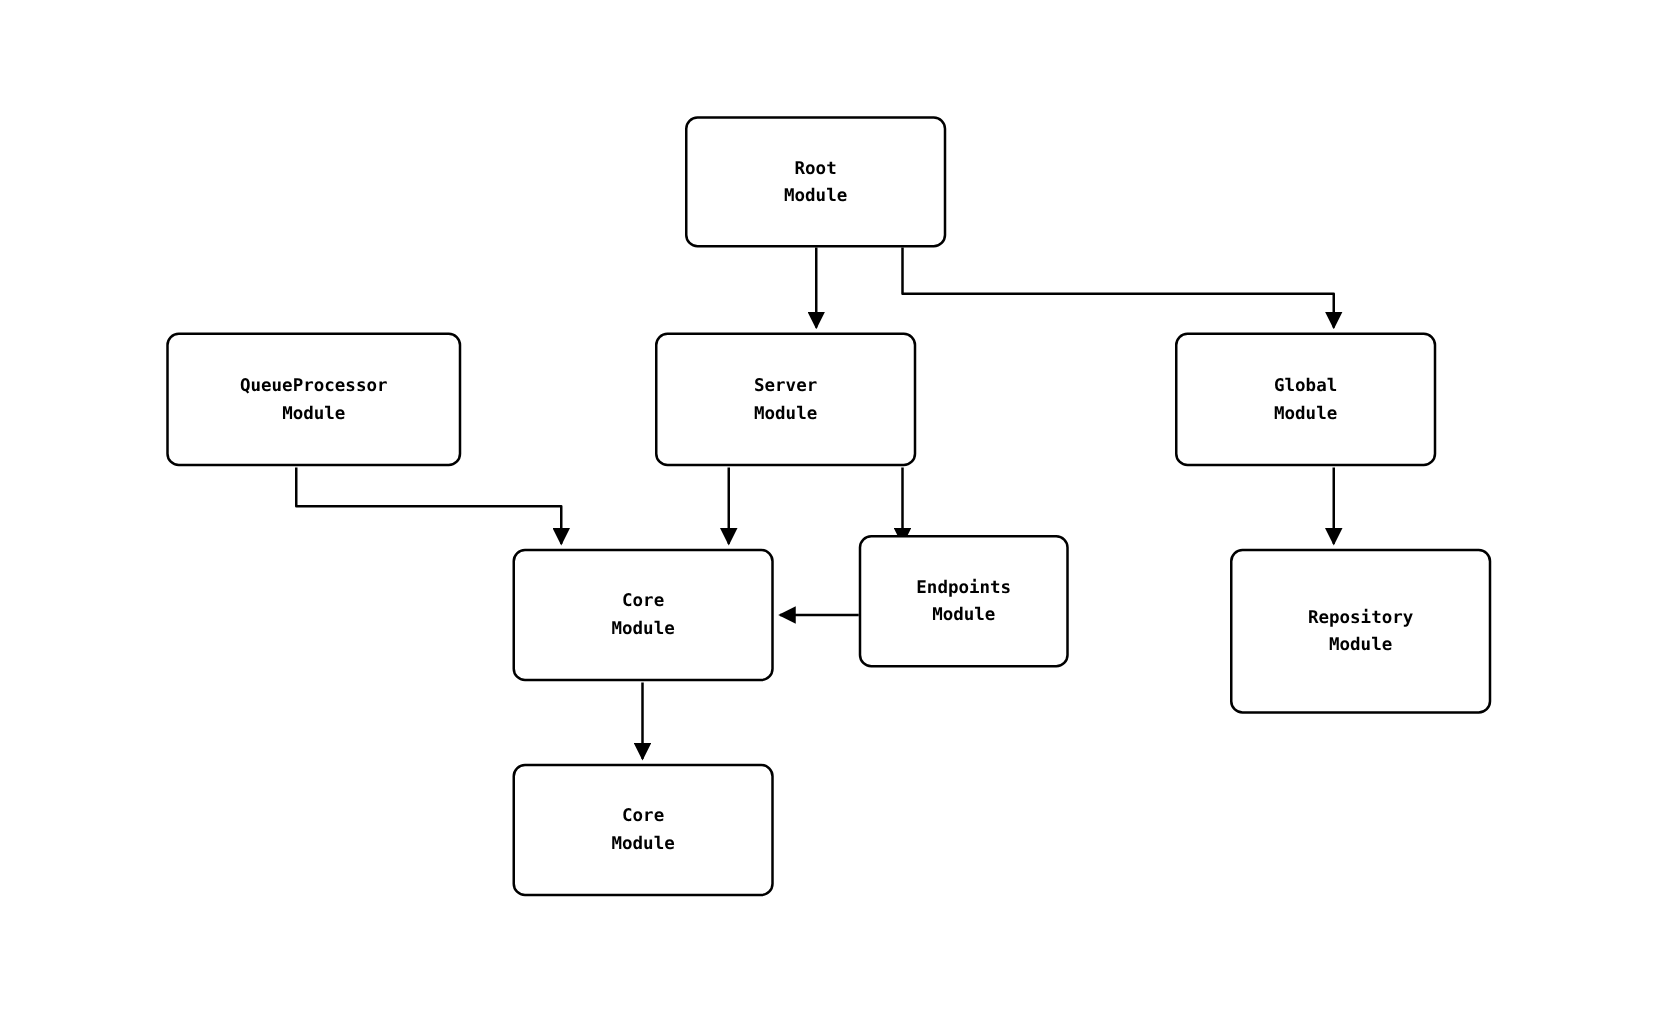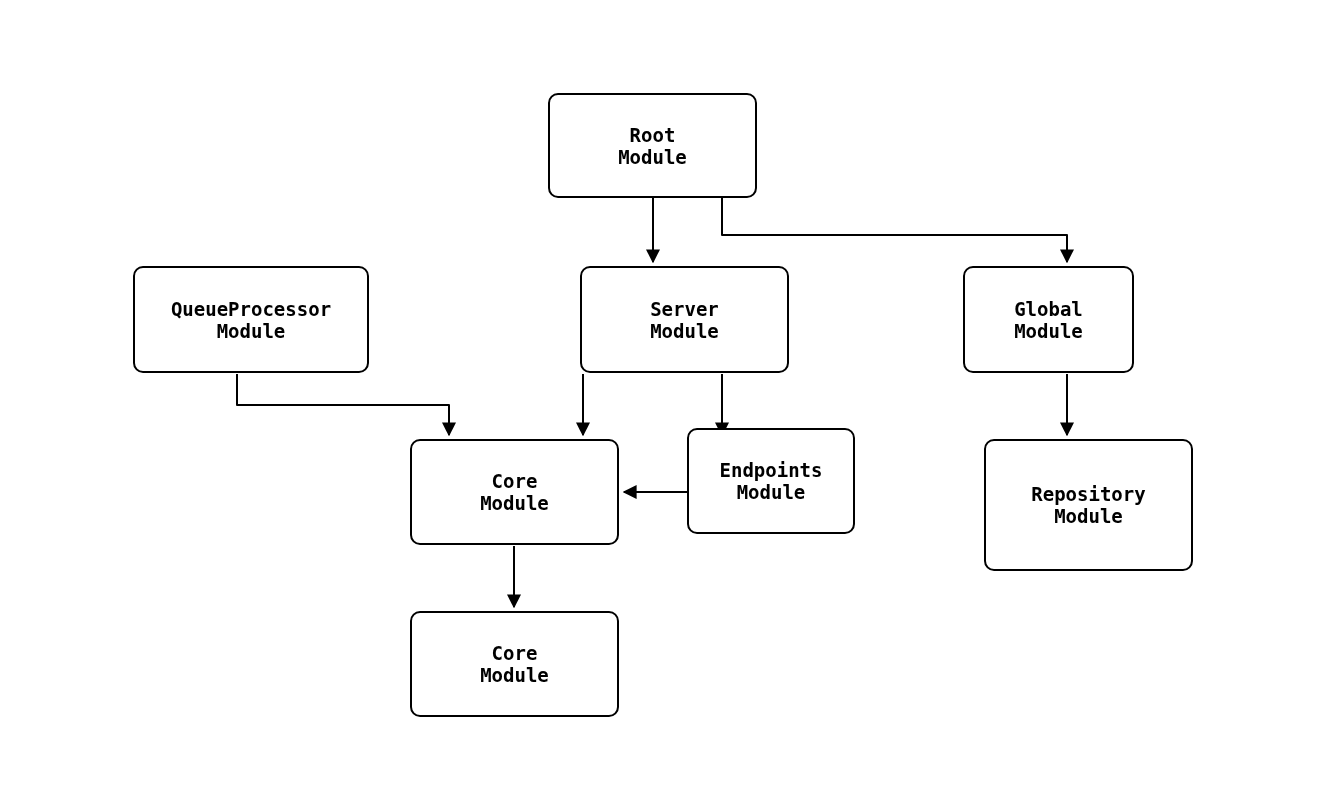--- a/index.html
+++ b/index.html
@@ -30,29 +30,29 @@
     border: 2.5px solid #000000;
     border-radius: 10px;
     display: flex;
     align-items: center;
     justify-content: center;
   }
   .node-label {
     white-space: pre-line;
     text-align: center;
     font-weight: bold;
-    font-size: 19px;
+    font-size: 14px;
     line-height: 22px;
     color: #000000;
   }
   
   .n-root          { left: 548px; top: 93px;  width: 209px; height: 105px; }
   .n-queueprocessor{ left: 133px; top: 266px; width: 236px; height: 107px; }
-  .n-server        { left: 580px; top: 266px; width: 209px; height: 107px; }
-  .n-global        { left: 963px; top: 266px; width: 171px; height: 107px; align-items: center; }
+  .n-server        { left: 524px; top: 266px; width: 209px; height: 107px; }
+  .n-global        { left: 940px; top: 266px; width: 209px; height: 107px; align-items: center; }
   .n-core          { left: 410px; top: 439px; width: 209px; height: 106px; }
   .n-endpoints     { left: 687px; top: 428px; width: 168px; height: 106px; }
   .n-repository    { left: 984px; top: 439px; width: 209px; height: 132px; }
   .n-queue         { left: 410px; top: 611px; width: 209px; height: 106px; }
   .edge {
     stroke: #000000;
     stroke-width: 2;
     fill: none;
     stroke-linejoin: round;
     stroke-linecap: butt;

